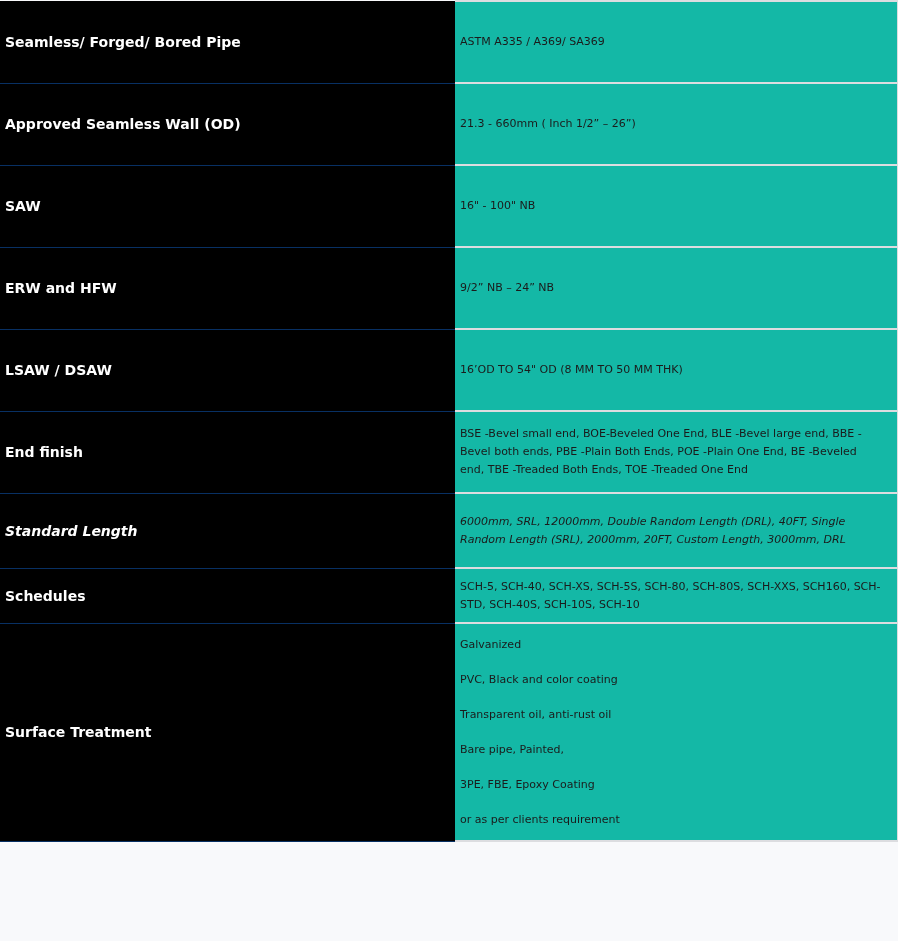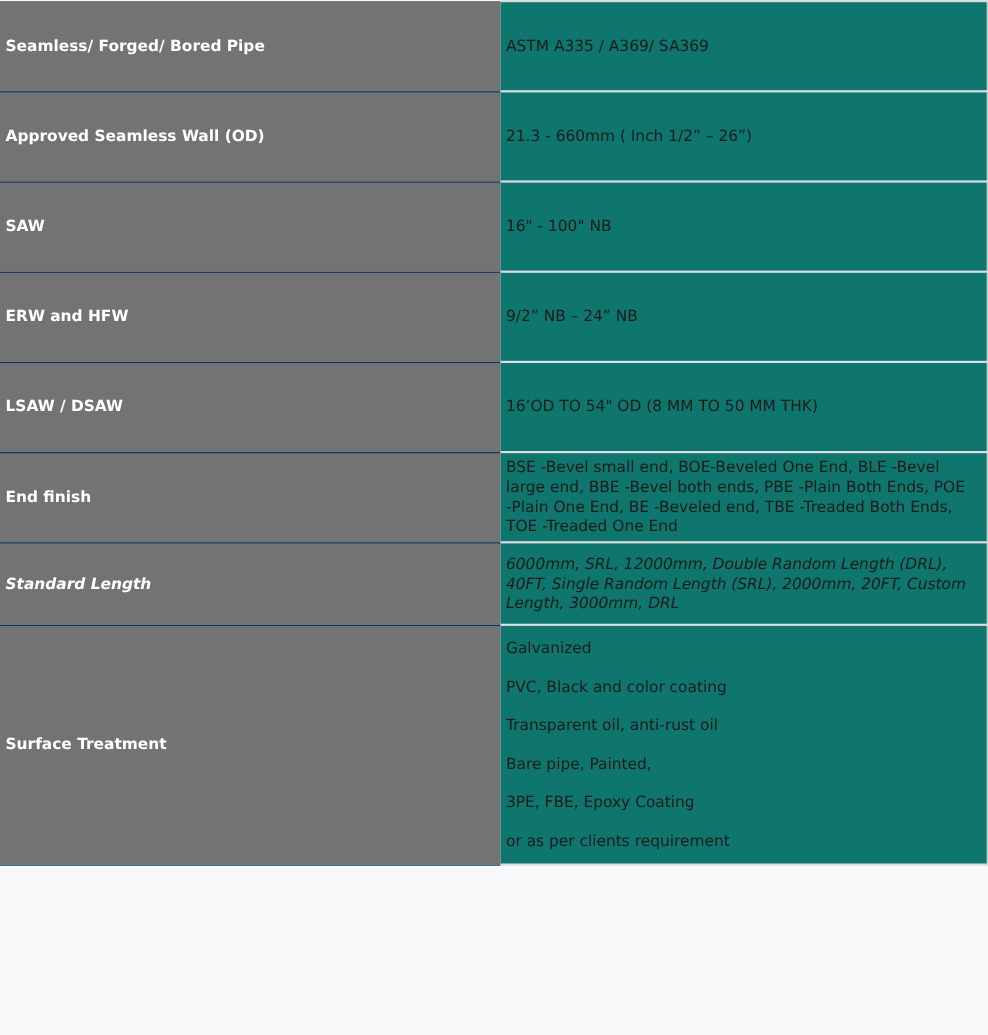--- a/index.html
+++ b/index.html
@@ -1,26 +1,26 @@
 <!DOCTYPE html>
 <html><head>
 <meta charset="utf-8">
 <style>
   html, body { margin: 0; padding: 0; background: #f8f9fb; }
   body { width: 898px; height: 941px; overflow: hidden; font-family: "DejaVu Sans", sans-serif; }
   table.spec { border-collapse: collapse; width: 898px; table-layout: fixed; }
   table.spec col.c1 { width: 455px; }
   table.spec col.c2 { width: 443px; }
   td.label {
-    background: #737373; color: #ffffff; font-weight: bold; font-size: 14px;
+    background: #000000; color: #ffffff; font-weight: bold; font-size: 14px;
     padding: 0 5px; vertical-align: middle;
     border-bottom: 1px solid #083063;
   }
   td.value {
-    background: #0f766e; color: #1b1b1b; font-size: 14px; line-height: 18px;
+    background: #14b8a6; color: #1b1b1b; font-size: 11px; line-height: 18px;
     padding: 0 14px 0 5px; vertical-align: middle;
     border: 2px solid #dcdde0; border-left: none; margin-top: 16px;
   }
   tr.r84 td { height: 80px; }
   tr.r84b td { height: 80px; }
   tr.r77 td { height: 73px; font-style: italic; }
   tr.r57 td { height: 53px; }
   tr.r220 td { height: 216px; }
   .line-item { display: block; margin: 0 0 17px 0; }
   .line-item:last-child { margin-bottom: 0; }
@@ -55,20 +55,24 @@
       <td class="value">16’OD TO 54" OD (8 MM TO 50 MM THK)</td>
     </tr>
     <tr class="r84b">
       <td class="label">End finish</td>
       <td class="value">BSE -Bevel small end, BOE-Beveled One End, BLE -Bevel large end, BBE -Bevel both ends, PBE -Plain Both Ends, POE -Plain One End, BE -Beveled end, TBE -Treaded Both Ends, TOE -Treaded One End</td>
     </tr>
     <tr class="r77">
       <td class="label">Standard Length</td>
       <td class="value">6000mm, SRL, 12000mm, Double Random Length (DRL), 40FT, Single Random Length (SRL), 2000mm, 20FT, Custom Length, 3000mm, DRL</td>
     </tr>
+    <tr class="r57">
+      <td class="label">Schedules</td>
+      <td class="value">SCH-5, SCH-40, SCH-XS, SCH-5S, SCH-80, SCH-80S, SCH-XXS, SCH160, SCH-STD, SCH-40S, SCH-10S, SCH-10</td>
+    </tr>
     <tr class="r220">
       <td class="label">Surface Treatment</td>
       <td class="value">
         <span class="line-item">Galvanized</span>
         <span class="line-item">PVC, Black and color coating</span>
         <span class="line-item">Transparent oil, anti-rust oil</span>
         <span class="line-item">Bare pipe, Painted,</span>
         <span class="line-item">3PE, FBE, Epoxy Coating</span>
         <span class="line-item">or as per clients requirement</span>
       </td>

